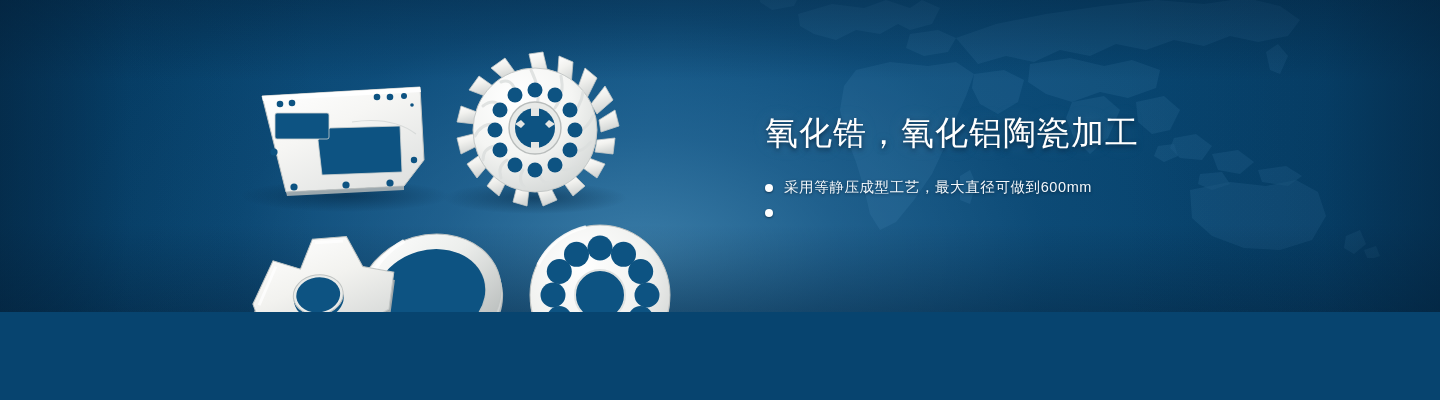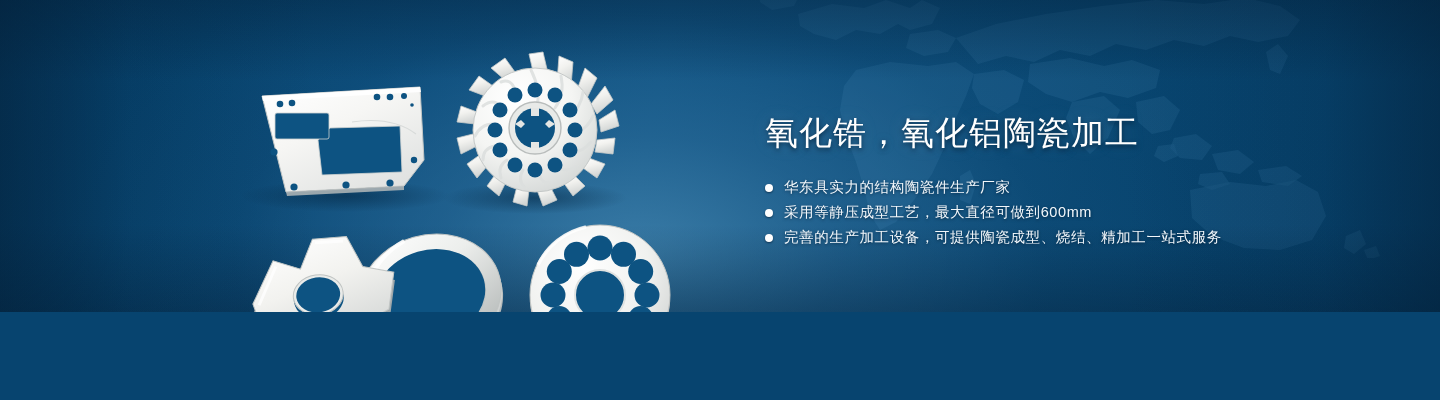--- a/index.html
+++ b/index.html
@@ -322,26 +322,21 @@
     </svg>
   </div>
 
   <div class="copy">
 
     <div class="headline">氧化锆，氧化铝陶瓷加工</div>
 
     <ul class="bullets">
       <li class="bullet">
         <span class="dot"></span>
-        <span class="btext">华东具实力的结构陶瓷件生产厂家</span>
-      </li>
-      <li class="bullet">
-        <span class="dot"></span>
         <span class="btext">采用等静压成型工艺，最大直径可做到600mm</span>
       </li>
       <li class="bullet">
         <span class="dot"></span>
-        <span class="btext">完善的生产加工设备，可提供陶瓷成型、烧结、精加工一站式服务</span>
       </li>
     </ul>
   </div>
 
 </div>
 
 </body></html>

